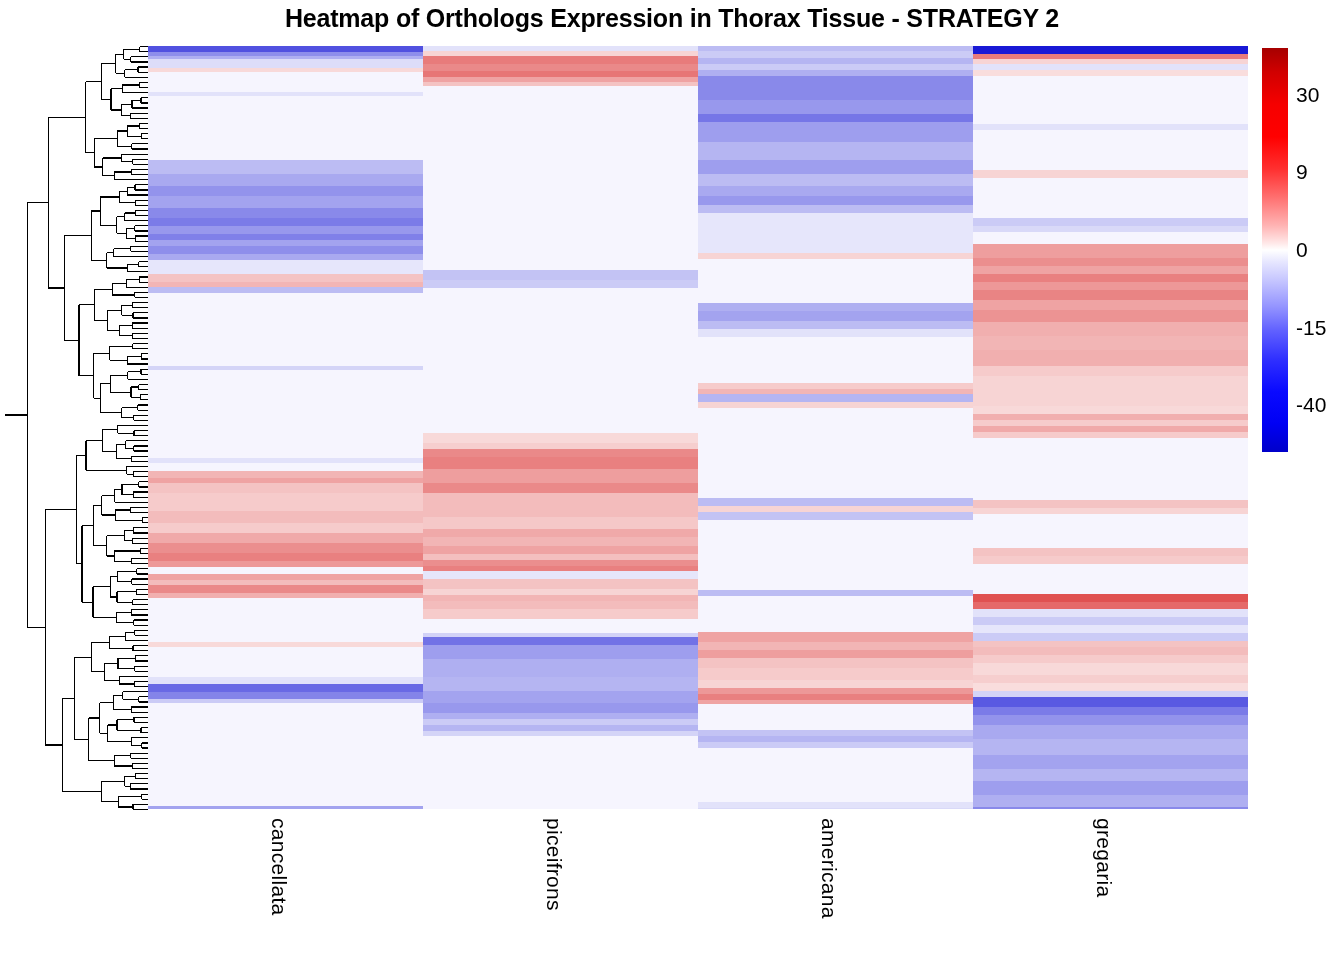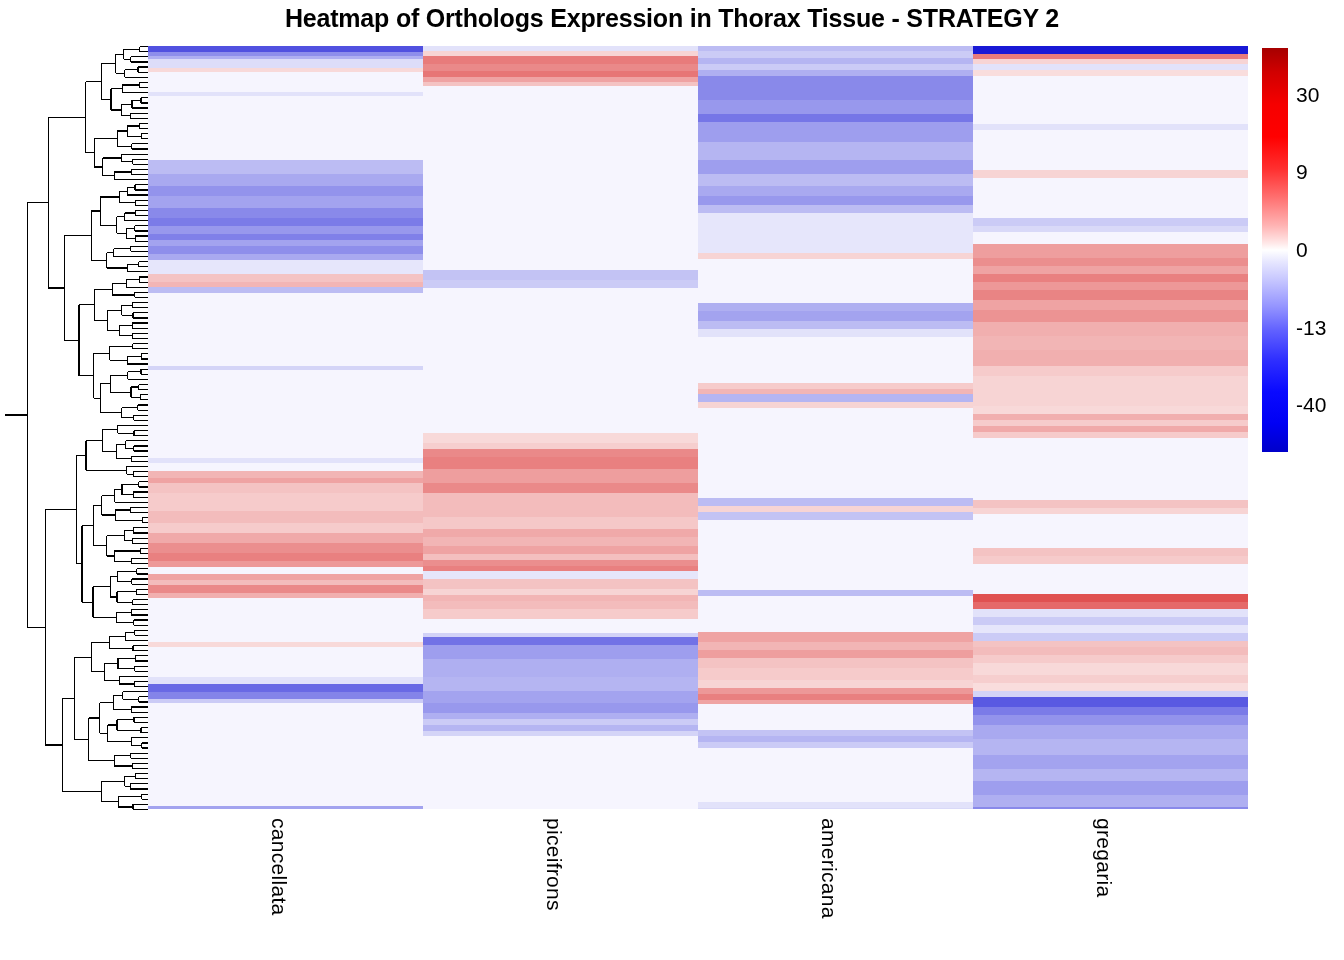--- a/index.html
+++ b/index.html
@@ -359,18 +359,18 @@
   <div class="col-label" style="left:566px;">piceifrons</div>
   <div class="col-label" style="left:841px;">americana</div>
   <div class="col-label" style="left:1116px;">gregaria</div>
 
   <div id="colorbar-wrap">
     <div id="colorbar"></div>
     <div id="cb-ticks">
         <div class="cb-tick-label" style="top: 46.6154px;">30</div>
         <div class="cb-tick-label" style="top: 124.308px;">9</div>
         <div class="cb-tick-label" style="top: 202px;">0</div>
-        <div class="cb-tick-label" style="top: 279.692px;">-13</div>
+        <div class="cb-tick-label" style="top: 279.692px;">-15</div>
         <div class="cb-tick-label" style="top: 357.385px;">-40</div>
       </div>
   </div>
 
 </div>
 
 </body></html>

